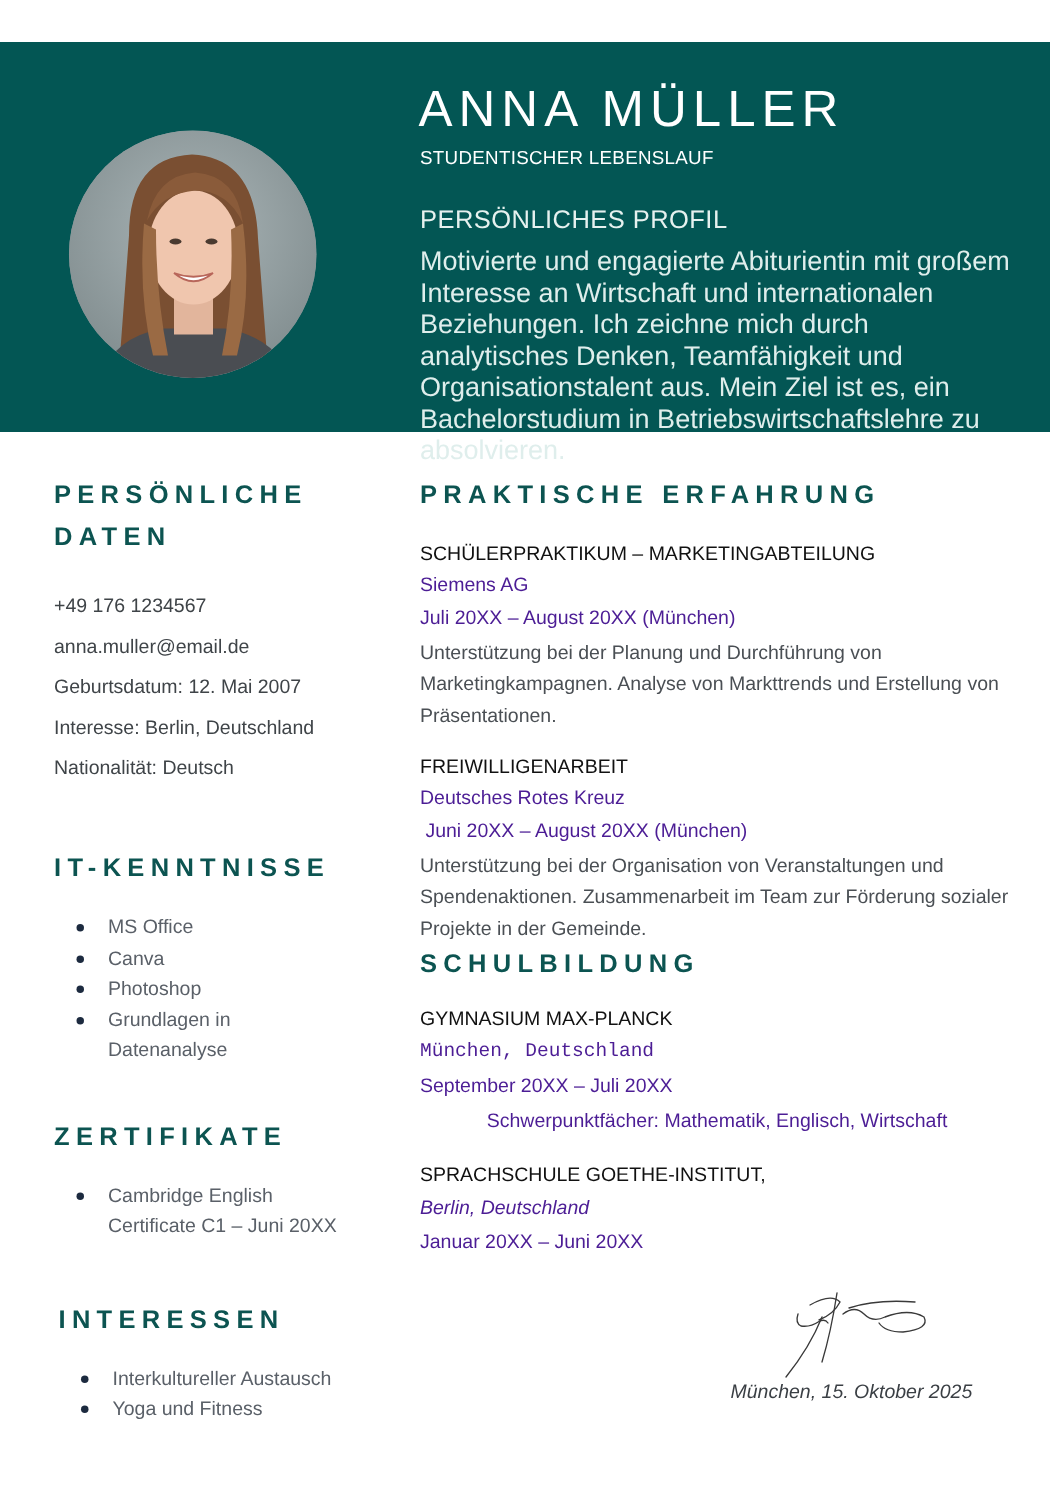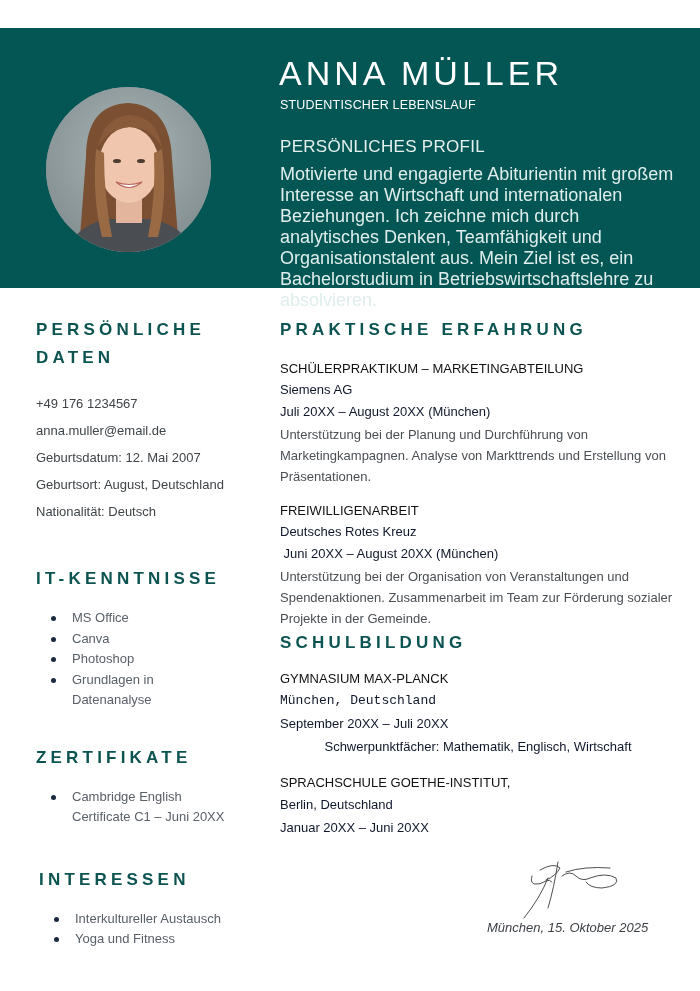--- a/index.html
+++ b/index.html
@@ -39,21 +39,21 @@
     .info-list { margin-top: 18px; }
     .info-item { font-size: 13px; line-height: 27px; color: #3f4448; }
     ul.bullets { list-style: none; margin: 12px; padding: 0; }
     ul.bullets li { position: relative; padding-left: 24px; font-size: 13px; line-height: 20.5px; color: #5a6068; }
     ul.bullets li::before {
       content: ""; position: absolute; left: 3px; top: 8px; width: 5px; height: 5px; border-radius: 50%; background: #1c2a3f;
     }
     .cert li { color: #1f2f44; }
     .cert .dim { color: #5a6068; }
     .job-title { font-size: 13px; color: #111; line-height: 20px; margin-top: 0; }
-    .job-line { font-size: 13px; color: #0f172a; line-height: 22px; }
+    .job-line { font-size: 13px; color: #4c1d95; line-height: 22px; }
     .job-desc { font-size: 13px; color: #4a4f54; line-height: 21px; margin-top: 1px; }
     .signature { position: absolute; left: 510px; top: 858px; width: 120px; height: 62px; }
     .sig-date { position: absolute; left: 487px; top: 920px; font-size: 13px; font-style: italic; color: #3a3f44; }
   </style>
 </head>
 <body>
 
 <div class="header"></div>
 
 <div class="photo">
@@ -93,21 +93,21 @@
 <div class="left">
   <section>
     <h2 class="sec-title">
       <span>PERSÖNLICHE</span><br>
       <span>DATEN</span>
     </h2>
     <div class="info-list">
       <div class="info-item">+49 176 1234567</div>
       <div class="info-item">anna.muller@email.de</div>
       <div class="info-item">Geburtsdatum: 12. Mai 2007</div>
-      <div class="info-item">Geburtsort: August, Deutschland</div>
+      <div class="info-item">Interesse: Berlin, Deutschland</div>
       <div class="info-item">Nationalität: Deutsch</div>
     </div>
   </section>
 
   <section style="margin-top:40px;">
     <h2 class="sec-title">IT-KENNTNISSE</h2>
     <ul class="bullets" style="margin-top:15px;">
       <li>MS Office</li>
       <li>Canva</li>
       <li>Photoshop</li>
@@ -158,21 +158,21 @@
 
     <div style="margin-top:12px;">
       <div class="job-title">GYMNASIUM MAX-PLANCK</div>
       <div class="job-line" style="line-height:24px;font-family:Liberation Mono, monospace;">München, Deutschland</div>
       <div class="job-line" style="line-height:22px;">September 20XX – Juli 20XX</div>
       <div class="job-line" style="line-height:24px; padding-left:1px;text-align:center;">Schwerpunktfächer: Mathematik, Englisch, Wirtschaft</div>
     </div>
 
     <div style="margin-top:14px;">
       <div class="job-title">SPRACHSCHULE GOETHE-INSTITUT,</div>
-      <div class="job-line" style="line-height:24px;">Berlin, Deutschland</div>
+      <div class="job-line" style="line-height:24px;font-style:italic;">Berlin, Deutschland</div>
       <div class="job-line" style="line-height:22px;">Januar 20XX – Juni 20XX</div>
     </div>
   </section>
 </div>
 
 <svg class="signature" viewBox="0 0 120 62">
   <g fill="none" stroke="#3a3a3a" stroke-width="0.9" stroke-linecap="round">
     <path d="M22 18 Q20 24 24 26 Q30 27 36 23 Q40 21 42 24"></path>
     <path d="M30 12 Q44 4 50 10 Q46 18 36 22"></path>
     <path d="M48 4 Q44 30 38 50"></path>

